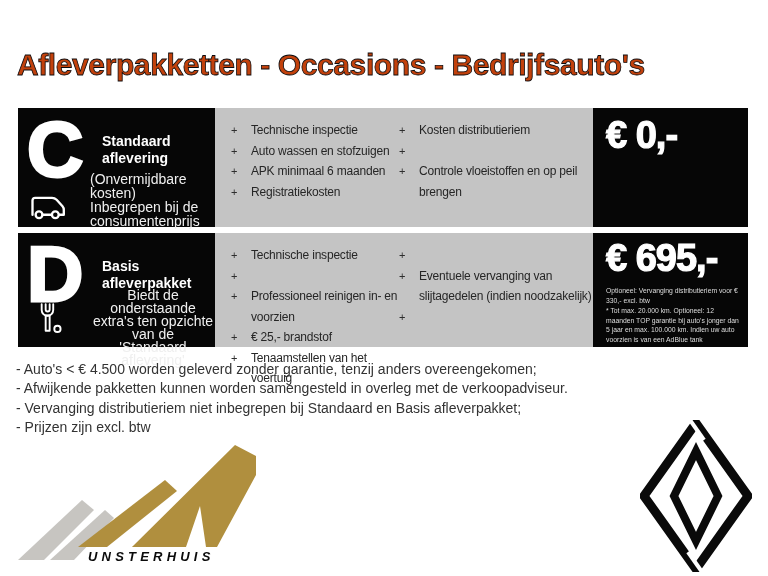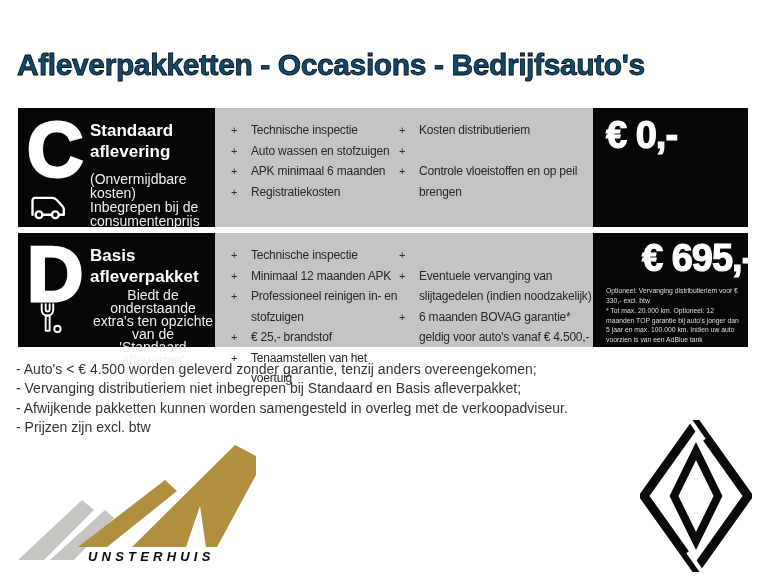--- a/index.html
+++ b/index.html
@@ -2,52 +2,52 @@
 <html><head>
 <meta charset="utf-8">
 <style>
   html,body{margin:0;padding:0;background:#fff;}
   .page{
     position:relative;width:768px;height:576px;background:#ffffff;overflow:hidden;
     font-family:"Liberation Sans",sans-serif;
   }
   .title{
     position:absolute;left:17px;top:48px;margin:0;
-    font-size:30px;font-weight:bold;color:#0c4a6e;letter-spacing:-0.4px;
+    font-size:30px;font-weight:bold;color:#c2410c;letter-spacing:-0.4px;
     -webkit-text-stroke:0.8px #0b0b0e;white-space:nowrap;
   }
   .row{position:absolute;left:18px;width:730px;display:flex;}
   .row1{top:108px;height:119px;}
   .row2{top:233px;height:114px;}
   .box-left{width:197px;background:#060606;color:#fff;position:relative;flex:none;}
   .box-mid{flex:1;background:#c4c4c4;display:flex;padding:12px 0 0 16px;box-sizing:border-box;}
   .box-right{width:155px;background:#060606;color:#fff;position:relative;flex:none;}
   .big-letter{
     position:absolute;left:9px;top:2px;font-size:78px;font-weight:bold;line-height:1;
     color:#fff;-webkit-text-stroke:3px #fff;
   }
   .pkg-name{
-    position:absolute;left:72px;top:13px;margin:0;width:118px;
-    font-size:17px;font-weight:bold;line-height:1.22;color:#fff;
+    position:absolute;left:72px;top:13px;margin:12px;width:118px;
+    font-size:14px;font-weight:bold;line-height:1.22;color:#fff;
   }
   .pkg-desc{position:absolute;left:72px;width:126px;font-size:14px;line-height:14px;color:#efefef;}
   .row1 .pkg-desc{top:64px;}
   .row2 .pkg-desc{top:56px;line-height:13px;text-align:center;}
   .col{list-style:none;margin:0;padding:0;}
   .col1{width:168px;}
   .col2{width:194px;}
   .item{display:flex;font-size:12px;line-height:20.5px;color:#262626;letter-spacing:-0.2px;}
   .plus{width:20px;flex:none;font-size:11px;color:#2e2e2e;}
   .itxt{flex:1;}
   .price{
     position:absolute;left:13px;margin:0;font-size:38px;font-weight:bold;
     letter-spacing:-1px;color:#fff;-webkit-text-stroke:1.2px #fff;white-space:nowrap;
   }
   .row1 .price{top:6px;}
-  .row2 .price{top:4px;margin-left:36px;}
+  .row2 .price{top:4px;}
   .price-notes{position:absolute;left:13px;top:53px;width:136px;font-size:6.8px;line-height:9.6px;color:#dedede;}
   .price-notes p{margin:0 0 1px 0;}
   .footnotes{position:absolute;left:16px;top:360px;font-size:14px;line-height:19.3px;color:#333;}
   .van-svg{position:absolute;left:9px;bottom:7px;width:41px;height:30px;}
   .wrench-svg{position:absolute;left:13px;bottom:5px;width:35px;height:42px;}
   .munsterhuis{position:absolute;left:10px;top:430px;width:280px;height:146px;}
   .renault{position:absolute;left:640px;top:420px;width:112px;height:152px;}
 </style>
 </head>
 <body>
@@ -127,62 +127,60 @@
       </svg>
     </div>
     <div class="box-mid">
       <ul class="col col1">
         <li class="item">
             <span class="plus">+</span>
             <span class="itxt">Technische inspectie</span>
           </li>
         <li class="item">
             <span class="plus">+</span>
-            <span class="itxt">Minimaal 12 maanden APK</span>
           </li>
         <li class="item">
             <span class="plus">+</span>
-            <span class="itxt">Professioneel reinigen in- en stofzuigen</span>
+            <span class="itxt">Professioneel reinigen in- en voorzien</span>
           </li>
         <li class="item">
             <span class="plus">+</span>
             <span class="itxt">€ 25,- brandstof</span>
           </li>
         <li class="item">
             <span class="plus">+</span>
             <span class="itxt">Tenaamstellen van het voertuig</span>
           </li>
       </ul>
       <ul class="col col2">
         <li class="item">
             <span class="plus">+</span>
           </li>
         <li class="item">
             <span class="plus">+</span>
             <span class="itxt">Eventuele vervanging van slijtagedelen (indien noodzakelijk)</span>
           </li>
         <li class="item">
             <span class="plus">+</span>
-            <span class="itxt">6 maanden BOVAG garantie* geldig voor auto's vanaf € 4.500,-</span>
           </li>
       </ul>
     </div>
     <div class="box-right">
       <p class="price">€ 695,-</p>
       <div class="price-notes">
         <p>Optioneel: Vervanging distributieriem voor € 330,- excl. btw</p>
         <p>* Tot max. 20.000 km. Optioneel: 12 maanden TOP garantie bij auto's jonger dan 5 jaar en max. 100.000 km. Indien uw auto voorzien is van een AdBlue tank</p>
       </div>
     </div>
   </section>
 
   <div class="footnotes">
     <div>- Auto's &lt; € 4.500 worden geleverd zonder garantie, tenzij anders overeengekomen;</div>
+    <div>- Afwijkende pakketten kunnen worden samengesteld in overleg met de verkoopadviseur.</div>
     <div>- Vervanging distributieriem niet inbegrepen bij Standaard en Basis afleverpakket;</div>
-    <div>- Afwijkende pakketten kunnen worden samengesteld in overleg met de verkoopadviseur.</div>
     <div>- Prijzen zijn excl. btw</div>
   </div>
 
   <svg class="munsterhuis" viewBox="0 0 280 146">
     <polygon points="8,130 72,70 84,80 34,130" fill="#c7c5c1"></polygon>
     <polygon points="40,130 95,80 104,88 64,130" fill="#c7c5c1"></polygon>
     <polygon points="68,117 155,50 167,61 97,117" fill="#b08f3e"></polygon>
     <polygon points="122,117 225,15 246,26 246,45 207,117 196,117 190,76 176,117" fill="#b08f3e"></polygon>
     <text x="78" y="131" font-size="13" font-style="italic" font-weight="bold" letter-spacing="4.2" fill="#0a0a0a" font-family="Liberation Sans, sans-serif">UNSTERHUIS</text>
   </svg>

